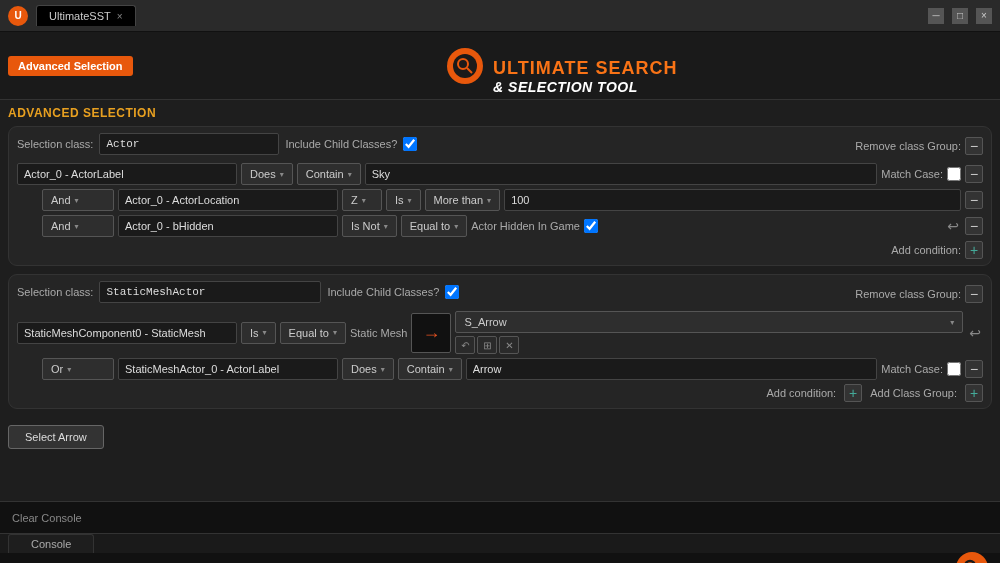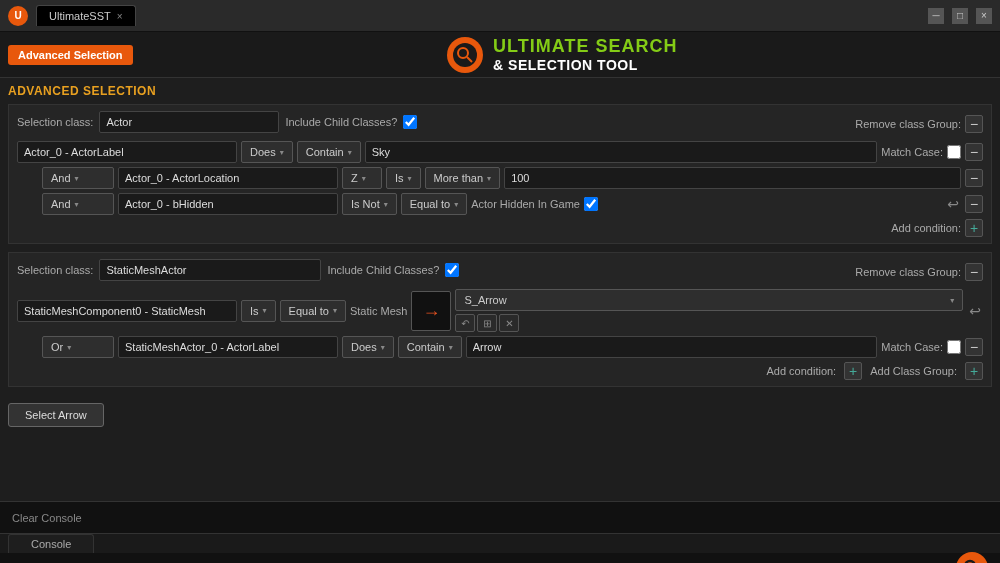--- a/index.html
+++ b/index.html
@@ -86,28 +86,30 @@
     }
     .app-icon-inner {
       width: 24px; height: 24px;
       background: #1a1a1a;
       border-radius: 50%;
       display: flex; align-items: center; justify-content: center;
     }
     .app-title-text {
       font-size: 18px;
       font-weight: 900;
-      color: #84cc16;
+      color: #f97316;
       letter-spacing: 1px;
+      margin-top: 22px;
     }
     .app-subtitle {
       font-size: 14px;
       font-weight: 700;
       color: #fff;
       letter-spacing: 0.5px;
+      font-style: italic;
     }
 
     
     .main-content {
       padding: 6px 8px;
       background: #1e1e1e;
       height: calc(563px - 32px - 44px - 32px - 30px);
       overflow-y: auto;
     }
 
@@ -116,21 +118,21 @@
       font-weight: 700;
       font-size: 12px;
       margin-bottom: 6px;
       letter-spacing: 0.5px;
     }
 
     
     .filter-group {
       background: #252525;
       border: 1px solid #333;
-      border-radius: 0;
+      border-radius: 9px;
       padding: 6px 8px;
       margin-bottom: 8px;
     }
 
     .filter-row {
       display: flex;
       align-items: center;
       gap: 4px;
       margin-bottom: 4px;
     }
@@ -153,21 +155,21 @@
     input[type="text"], .text-field {
       background: #1a1a1a;
       border: 1px solid #444;
       color: #ddd;
       padding: 2px 6px;
       font-size: 11px;
       border-radius: 2px;
       height: 22px;
     }
 
-    .class-input { width: 180px; }
+    .class-input { width: 180px; font-family: Liberation Mono, monospace; }
     .condition-input { width: 220px; }
 
     .dropdown-btn {
       background: #2e2e2e;
       border: 1px solid #555;
       color: #ccc;
       padding: 2px 8px;
       font-size: 11px;
       border-radius: 2px;
       height: 22px;

